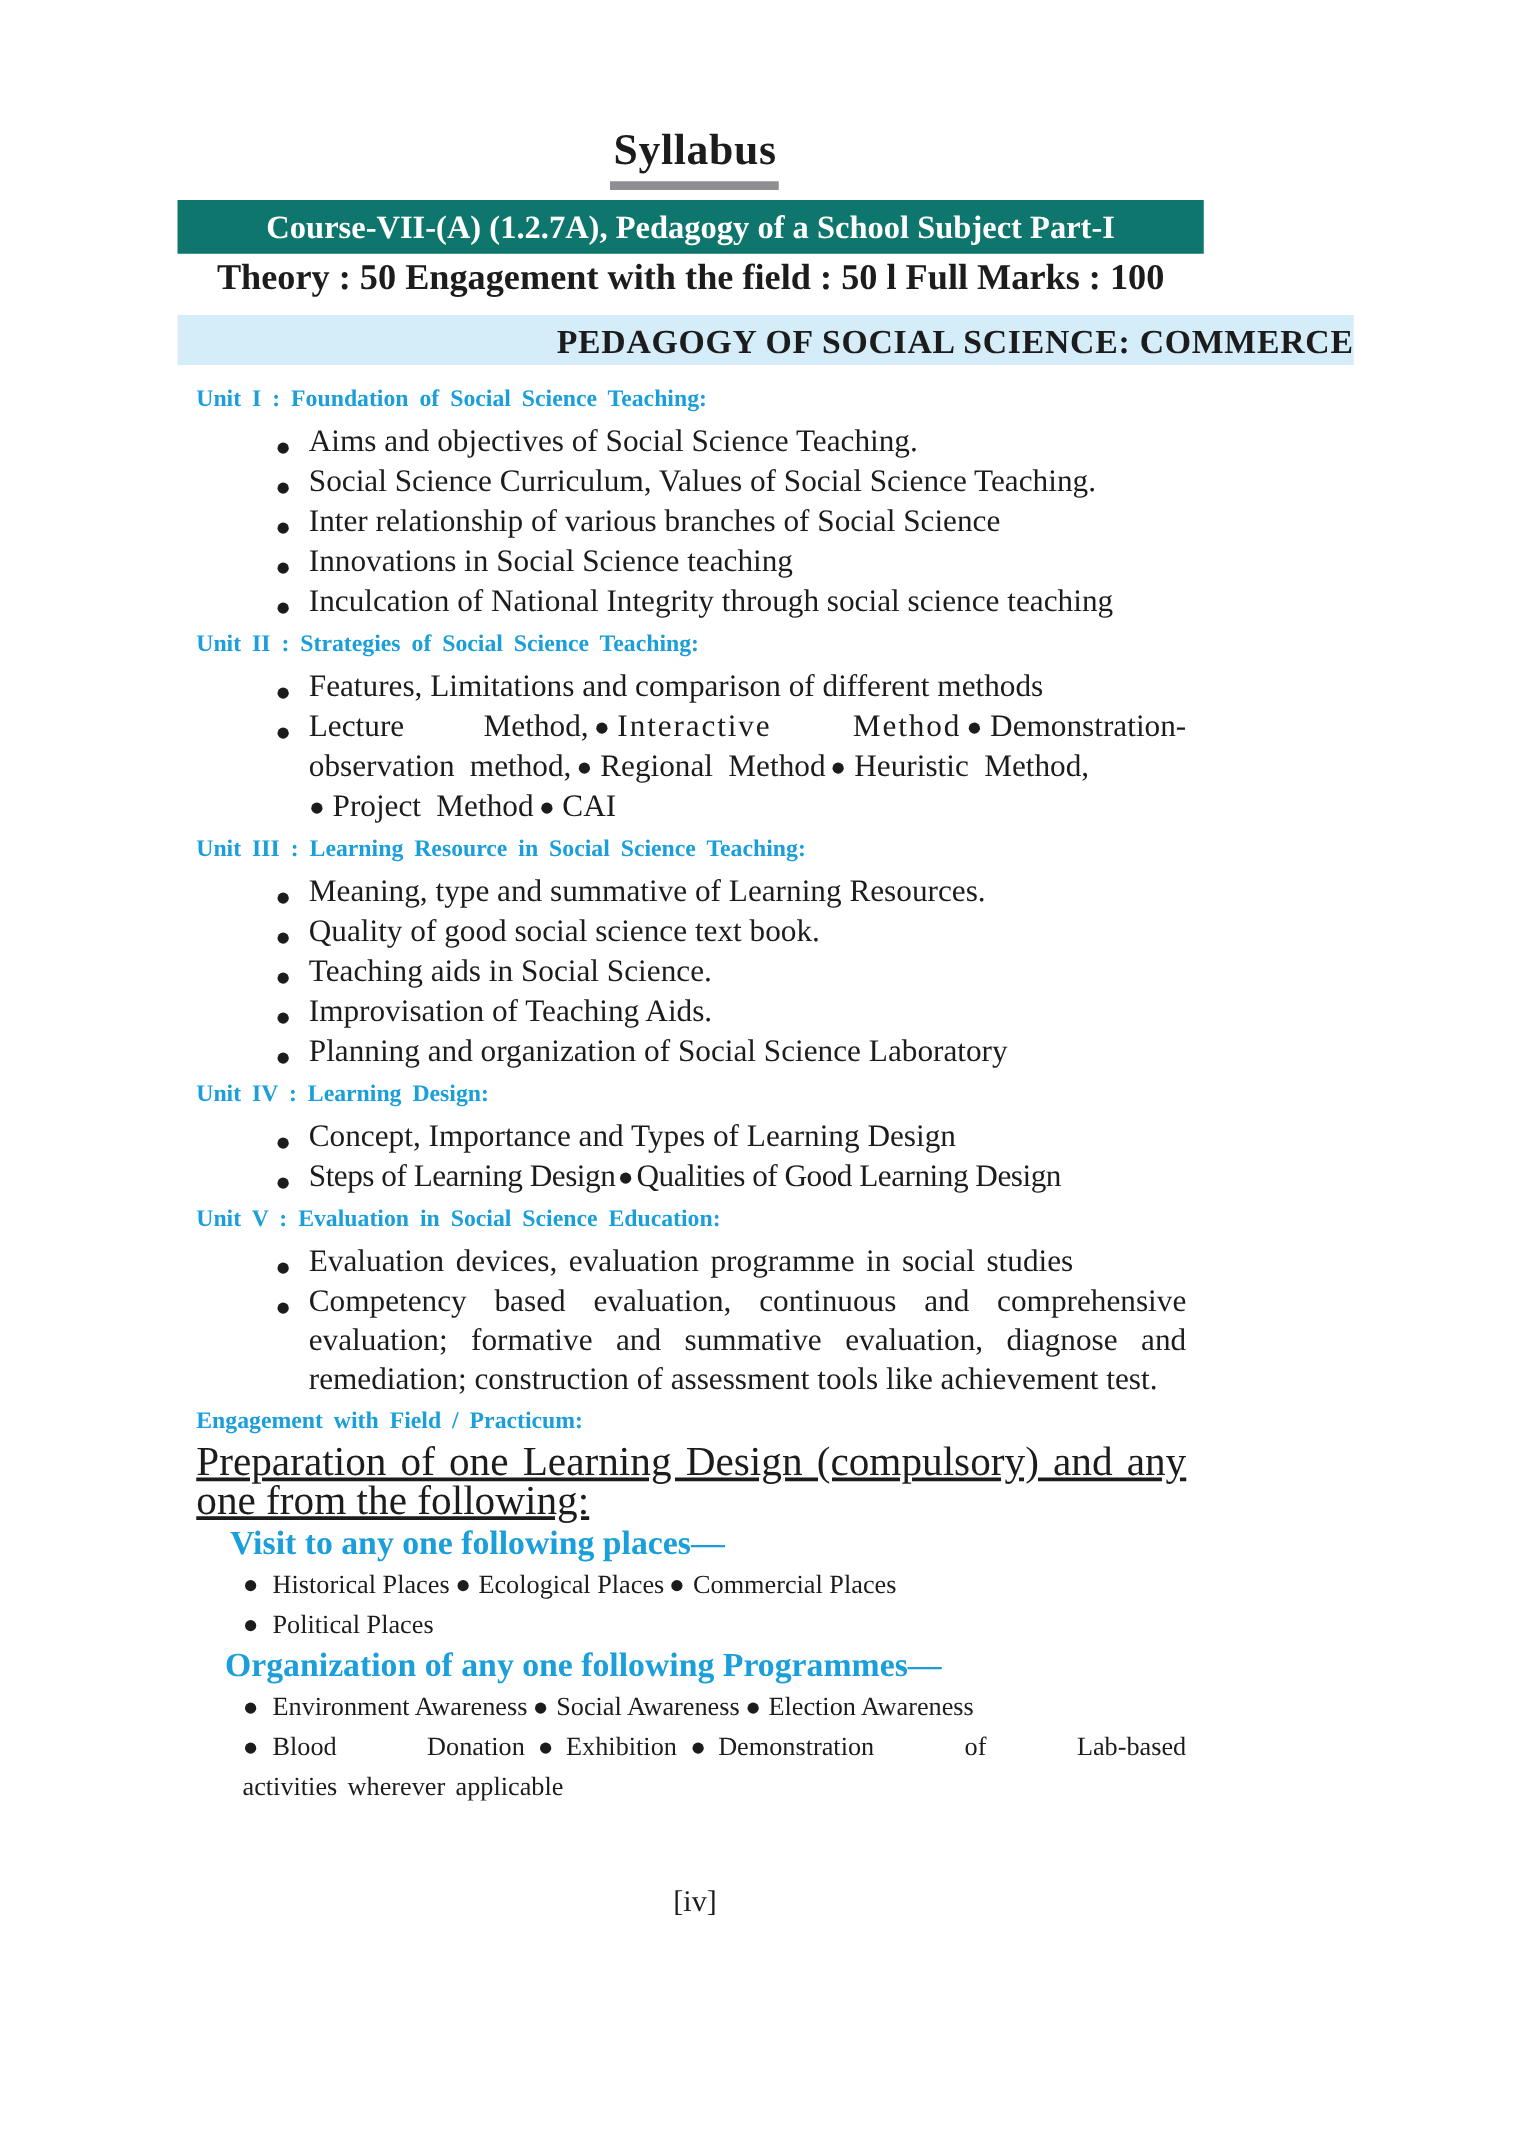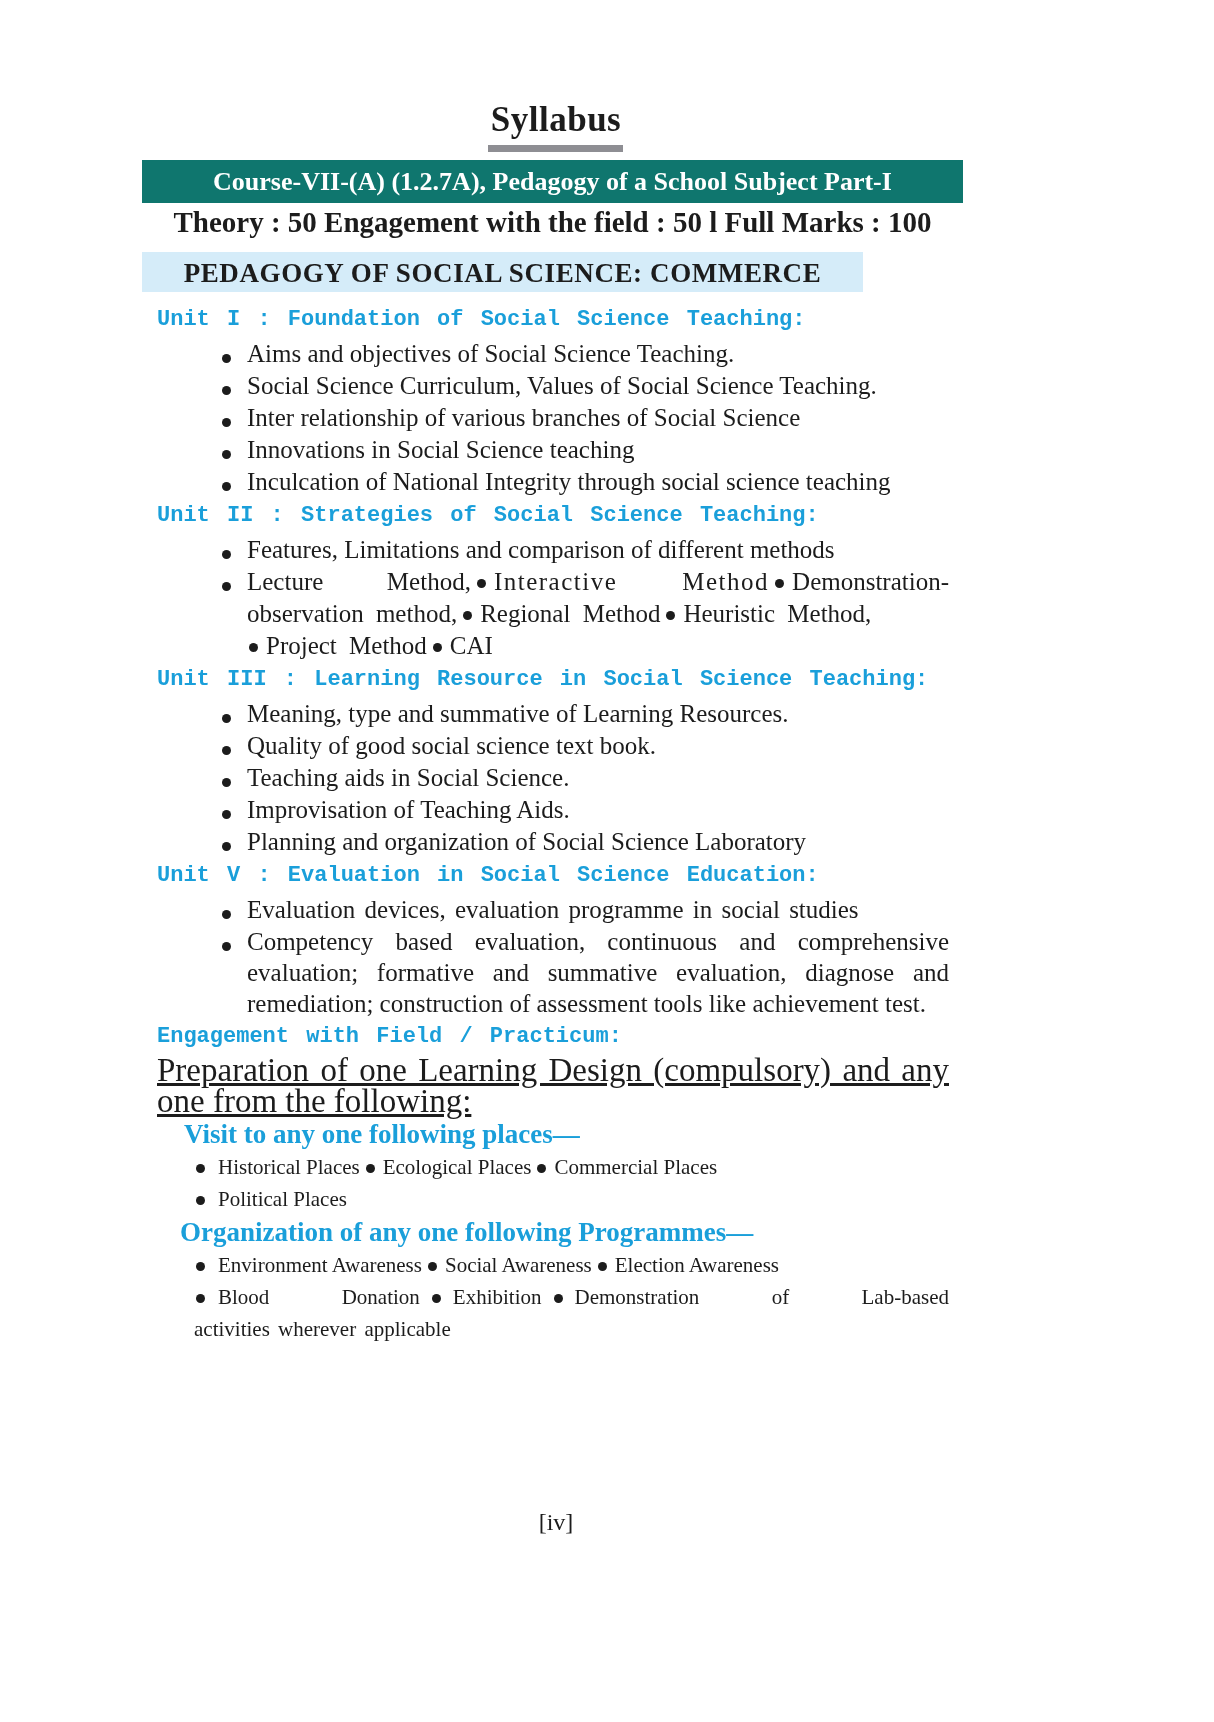--- a/index.html
+++ b/index.html
@@ -6,26 +6,26 @@
   body { width: 1214px; height: 1722px; position: relative; overflow: hidden;
          font-family: "Liberation Serif", "DejaVu Serif", serif; color: #1c1c1c; }
   .title { position: absolute; left: 0; width: 1112px; top: 100px; text-align: center;
            font-size: 35px; font-weight: bold; letter-spacing: 0.5px; }
   .title-bar { position: absolute; left: 488px; top: 145px; width: 135px; height: 7px; background: #8e8e93; }
   .course-band { position: absolute; left: 142px; top: 160px; width: 821px; height: 43px;
                  background: #0f766e; color: #ffffff; font-size: 26px; font-weight: bold;
                  text-align: center; line-height: 43px; }
   .marks { position: absolute; left: 142px; width: 821px; top: 205px; text-align: center;
            font-size: 29px; font-weight: bold; line-height: 34px; }
-  .subject-band { position: absolute; left: 142px; top: 252px; width: 721px; height: 40px;
-                  background: #d5ecf9; font-size: 27px; font-weight: bold; text-align: center;
+  .subject-band { position: absolute; left: 142px; top: 252px; width: 941px; height: 40px;
+                  background: #d5ecf9; font-size: 27px; font-weight: bold; text-align: right;
                   line-height: 42px; letter-spacing: 0.6px; }
   .content { position: absolute; left: 157px; top: 302px; width: 792px; }
-  .unit-head { color: #1a9fda; font-weight: bold; font-size: 22px; line-height: 36px;
-               word-spacing: 4px; margin: 0; font-family: Liberation Mono, monospace; }
+  .unit-head { color: #1a9fda; font-weight: bold; font-size: 19px; line-height: 36px;
+               word-spacing: 4px; margin: 0; }
   ul.items { list-style: none; margin: 0; padding: 0 0 0 63px; }
   ul.items li { position: relative; font-size: 25px; line-height: 32px; padding-left: 27px;
                 text-align: justify; }
   ul.items li::before { content: ""; position: absolute; left: 2px; top: 16px; width: 9px; height: 9px;
                         border-radius: 50%; background: #1c1c1c; }
   .inline-bullet { display: inline-block; width: 9px; height: 9px; border-radius: 50%;
                    background: #1c1c1c; margin: 0 8px 2px 6px; vertical-align: middle; }
   .para { font-size: 33px; line-height: 31px; text-align: justify; margin: 0; text-decoration: underline; }
   .sub-head { color: #1a9fda; font-weight: bold; font-size: 27px; line-height: 34px; margin: 0; }
   .sub-head.visit { padding-left: 27px; }
@@ -76,20 +76,29 @@
     <h2 class="unit-head">Unit III : Learning Resource in Social Science Teaching:</h2>
     <ul class="items">
       <li>Meaning, type and summative of Learning Resources.</li>
       <li>Quality of good social science text book.</li>
       <li>Teaching aids in Social Science.</li>
       <li>Improvisation of Teaching Aids.</li>
       <li>Planning and organization of Social Science Laboratory</li>
     </ul>
   </section>
 
+  <section>
+    <h2 class="unit-head">Unit IV : Learning Design:</h2>
+    <ul class="items">
+      <li>Concept, Importance and Types of Learning Design</li>
+      <li style="letter-spacing:-0.4px;">
+        <span>Steps of Learning Design</span><span class="inline-bullet" style="margin:0 4px 2px 4px;"></span><span>Qualities of Good Learning Design</span>
+      </li>
+    </ul>
+  </section>
 
   <section>
     <h2 class="unit-head">Unit V : Evaluation in Social Science Education:</h2>
     <ul class="items">
       <li style="word-spacing:3px;">Evaluation devices, evaluation programme in social studies</li>
       <li style="line-height:31px;">Competency based evaluation, continuous and comprehensive evaluation; formative and summative evaluation, diagnose and remediation; construction of assessment tools like achievement test.</li>
     </ul>
   </section>
 
   <section>

